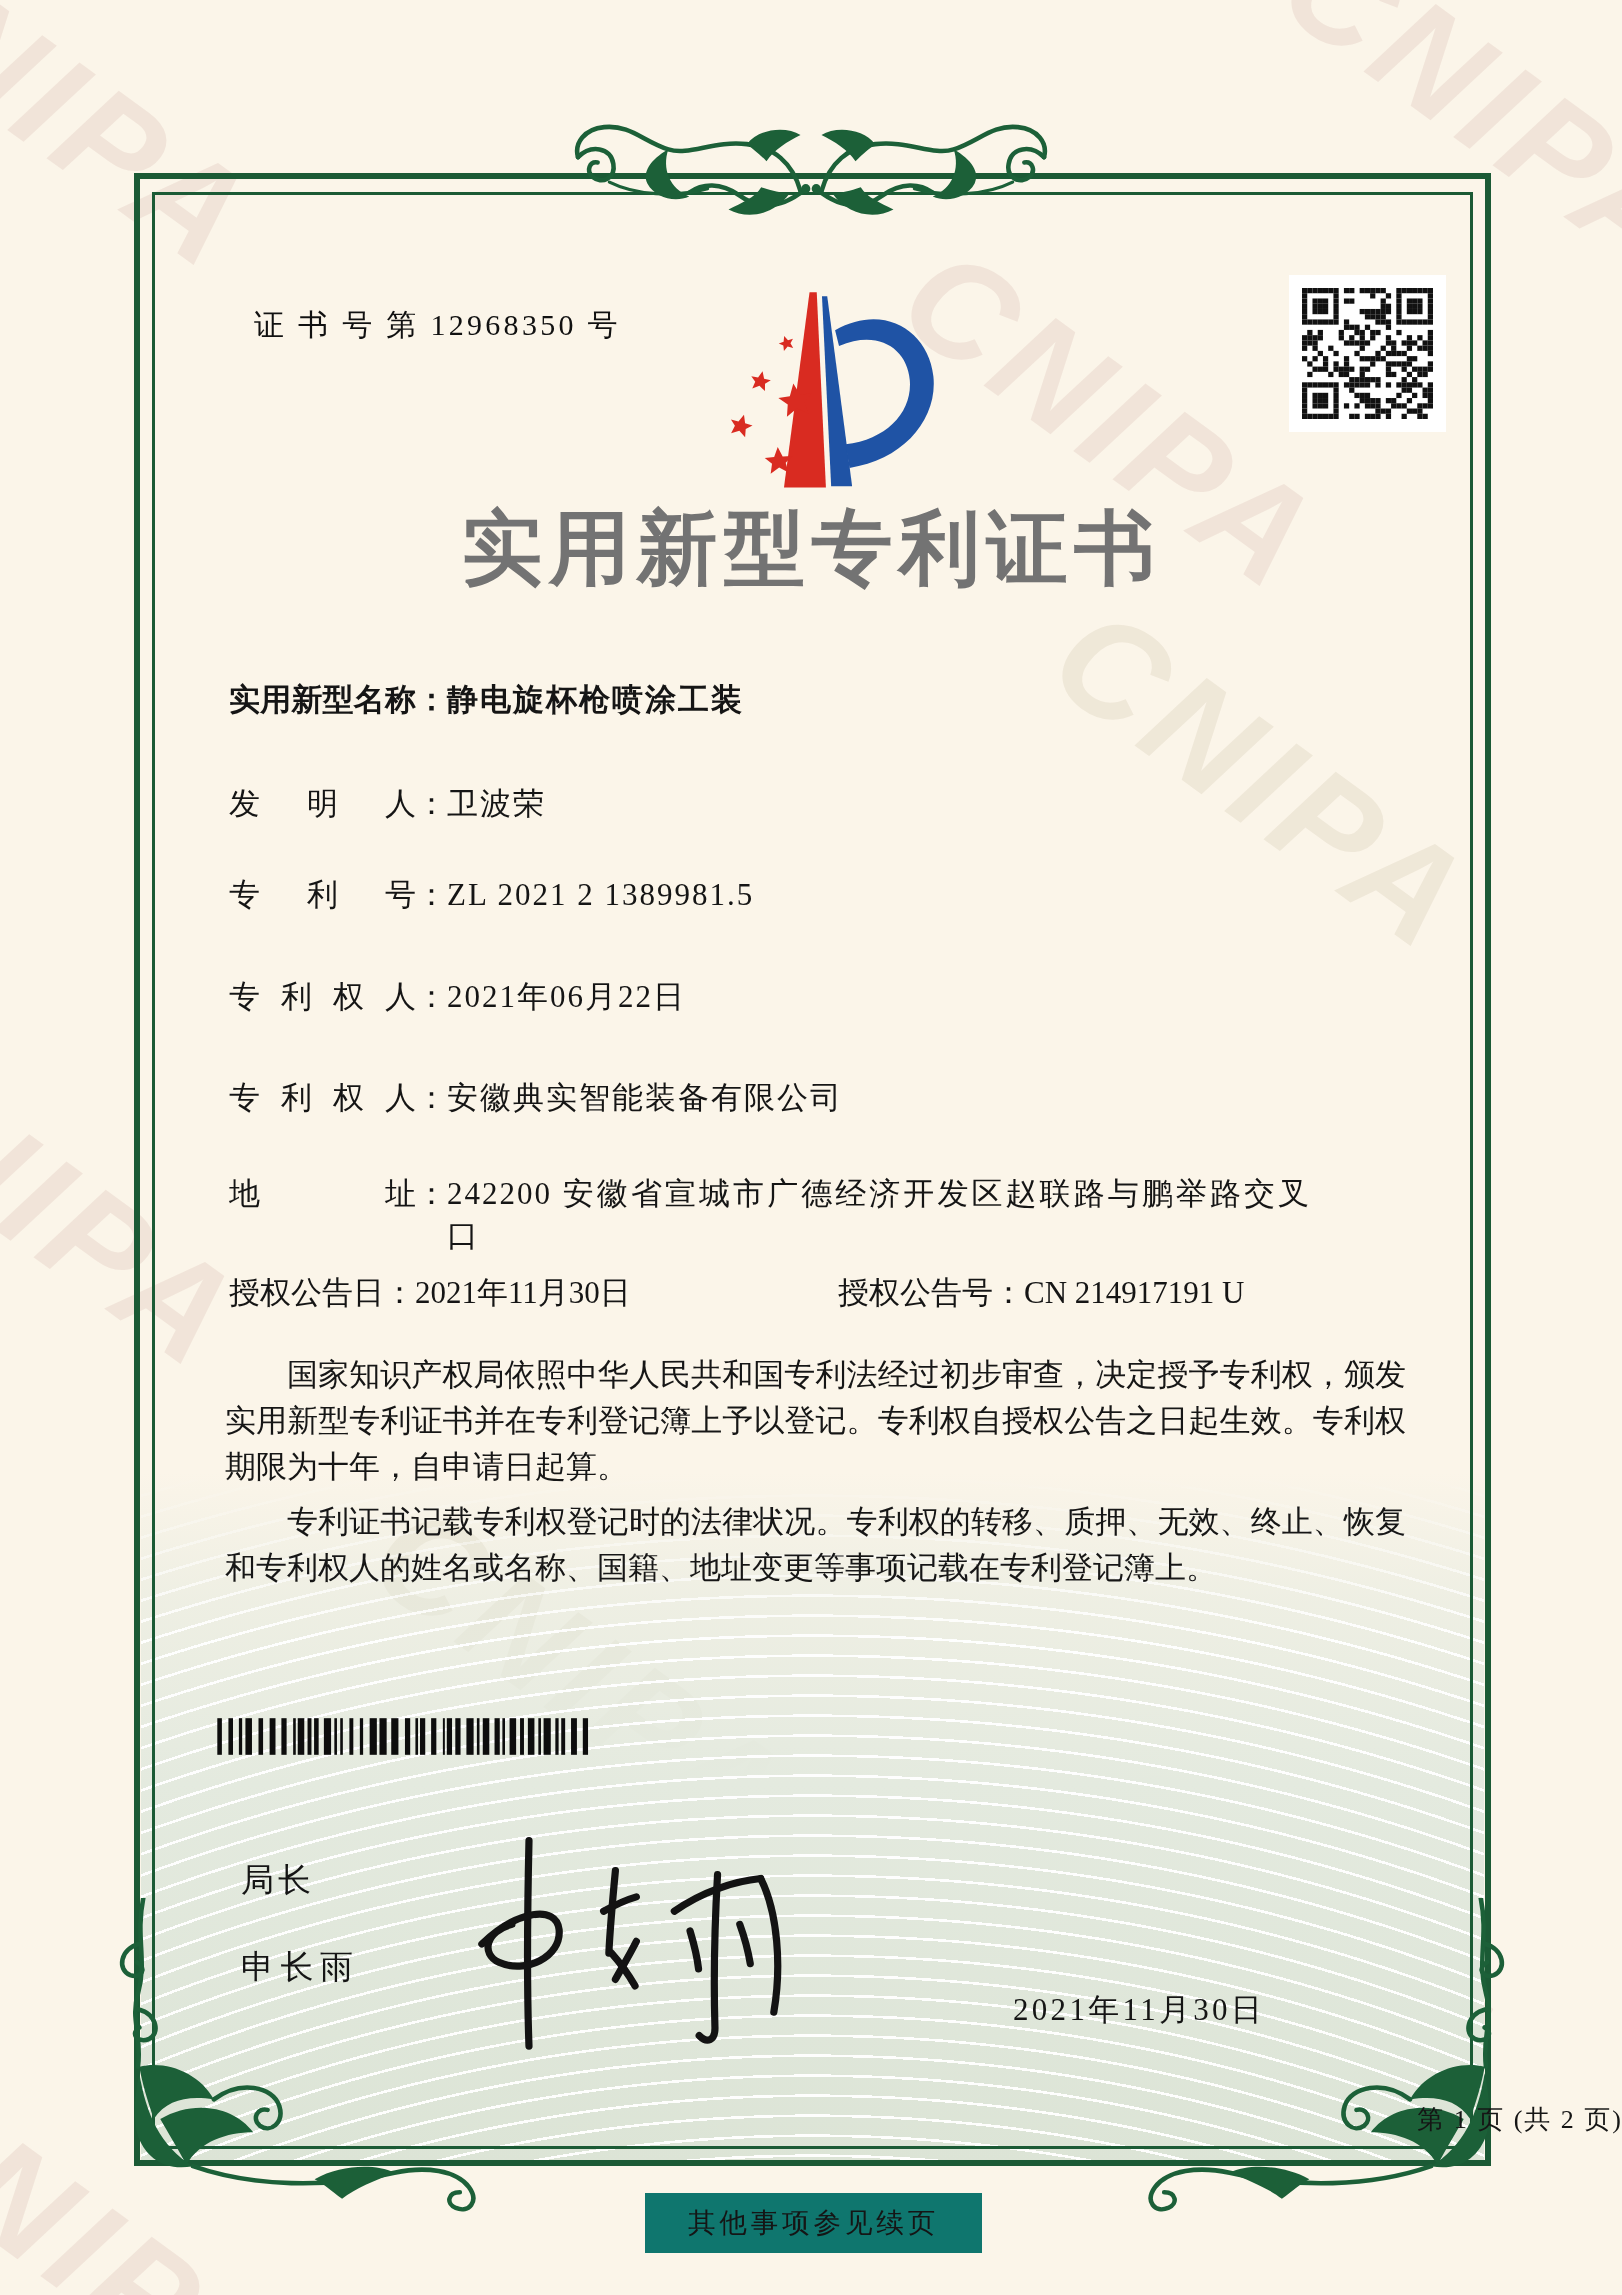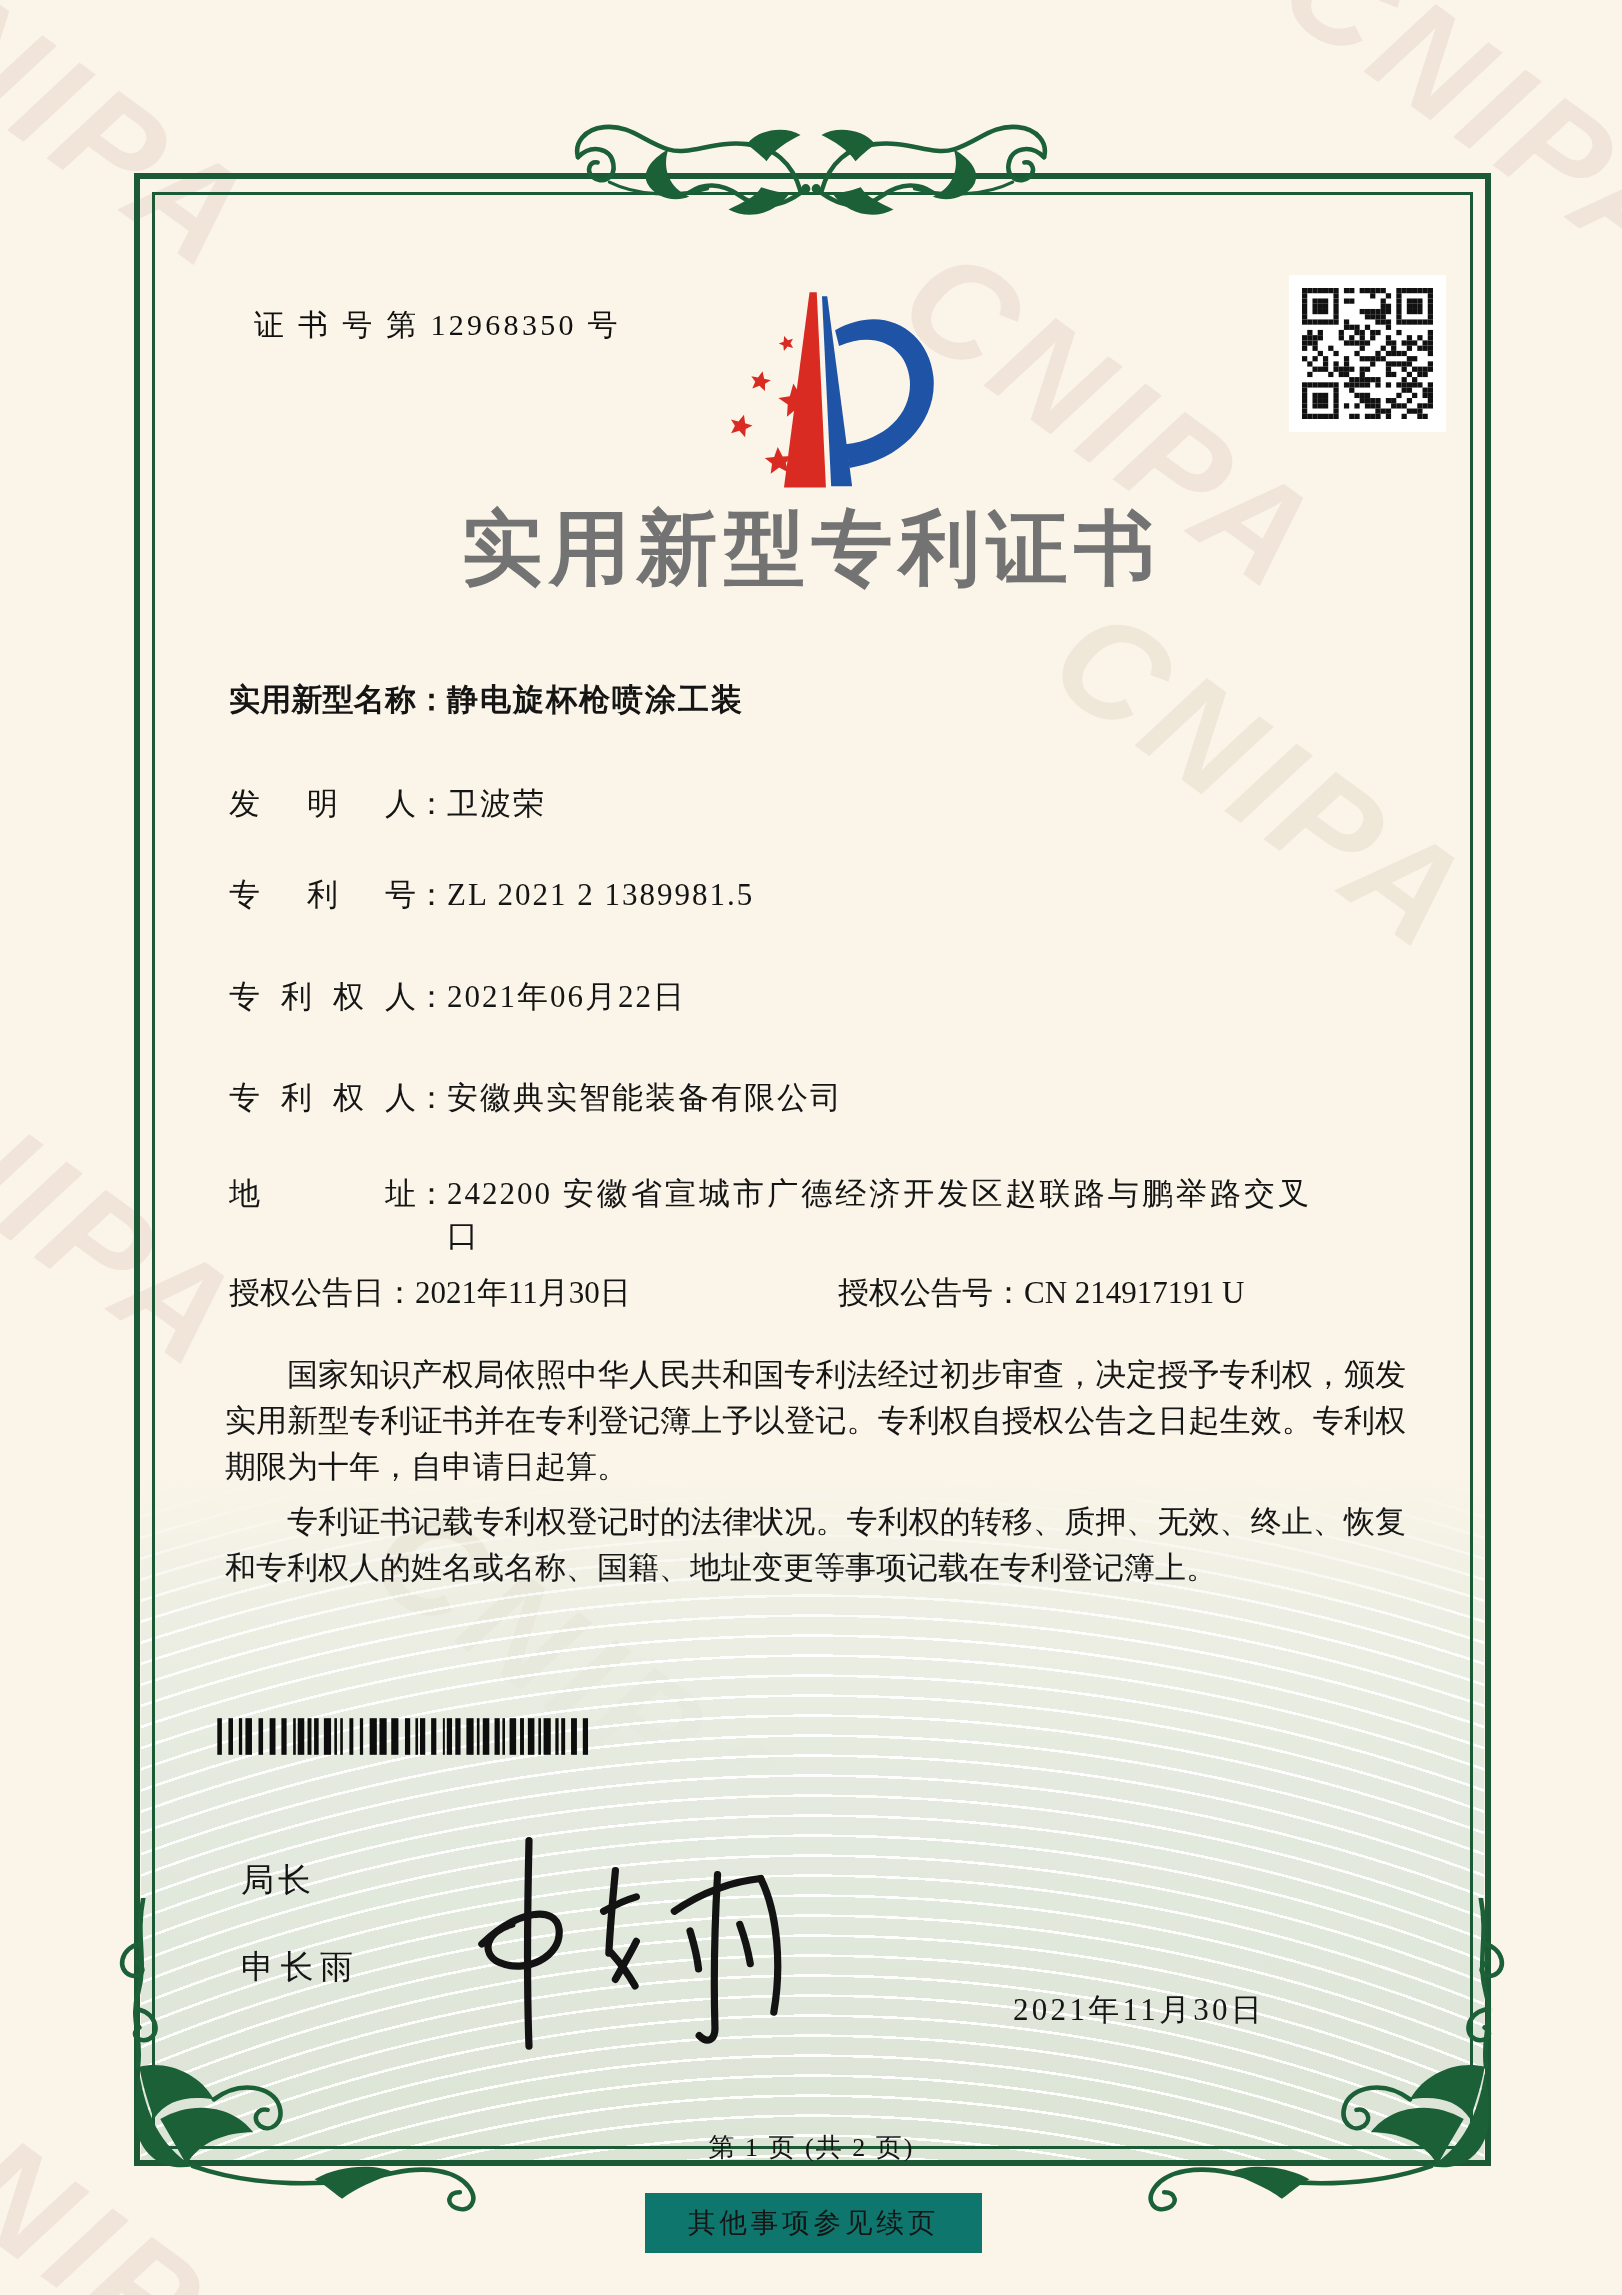--- a/index.html
+++ b/index.html
@@ -66,21 +66,21 @@
     left:216px;top:1345px;width:1199px;
     font-size:31px;line-height:46px;text-align:justify;color:#161616;
   }
   .bodyText p{margin:9px;text-indent:2em;font-family:Liberation Mono, monospace;}
   
   .barcode{left:216px;top:1718px;width:374px;height:37px;}
   .sigTitle{left:241px;top:1858px;font-size:33px;letter-spacing:3.9px;}
   .sigName{left:241px;top:1945px;font-size:33px;letter-spacing:6.5px;}
   .sigImg{left:419px;top:1813px;}
   .issueDate{left:1013px;top:1989px;font-size:31px;letter-spacing:3.3px;}
-  .pageNo{left:0;right:0;top:2102px;text-align:center;font-size:26px;letter-spacing:2px;margin-top:28px;}
+  .pageNo{left:0;right:0;top:2102px;text-align:right;font-size:26px;letter-spacing:2px;}
   .contBand{
     left:645px;top:2193px;width:337px;height:60px;background:#0f766e;
     display:flex;align-items:center;justify-content:center;
     font-size:27.5px;letter-spacing:3.9px;
   }
   
   .orn-s{fill:none;stroke:#1c6038;stroke-width:7;stroke-linecap:round;}
   .orn-s2{fill:none;stroke:#1c6038;stroke-width:5;stroke-linecap:round;}
   .orn-f{fill:#1c6038;}
   

